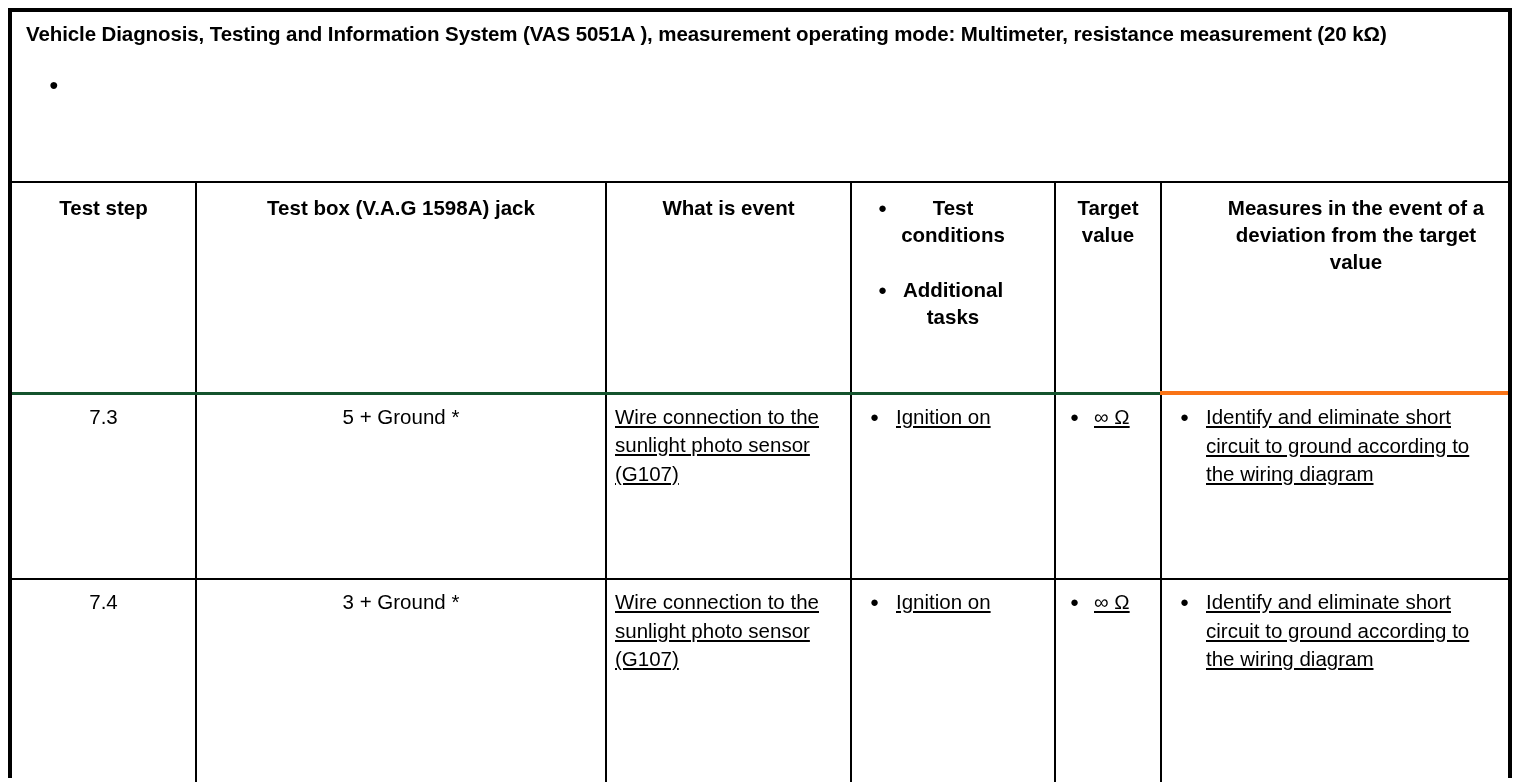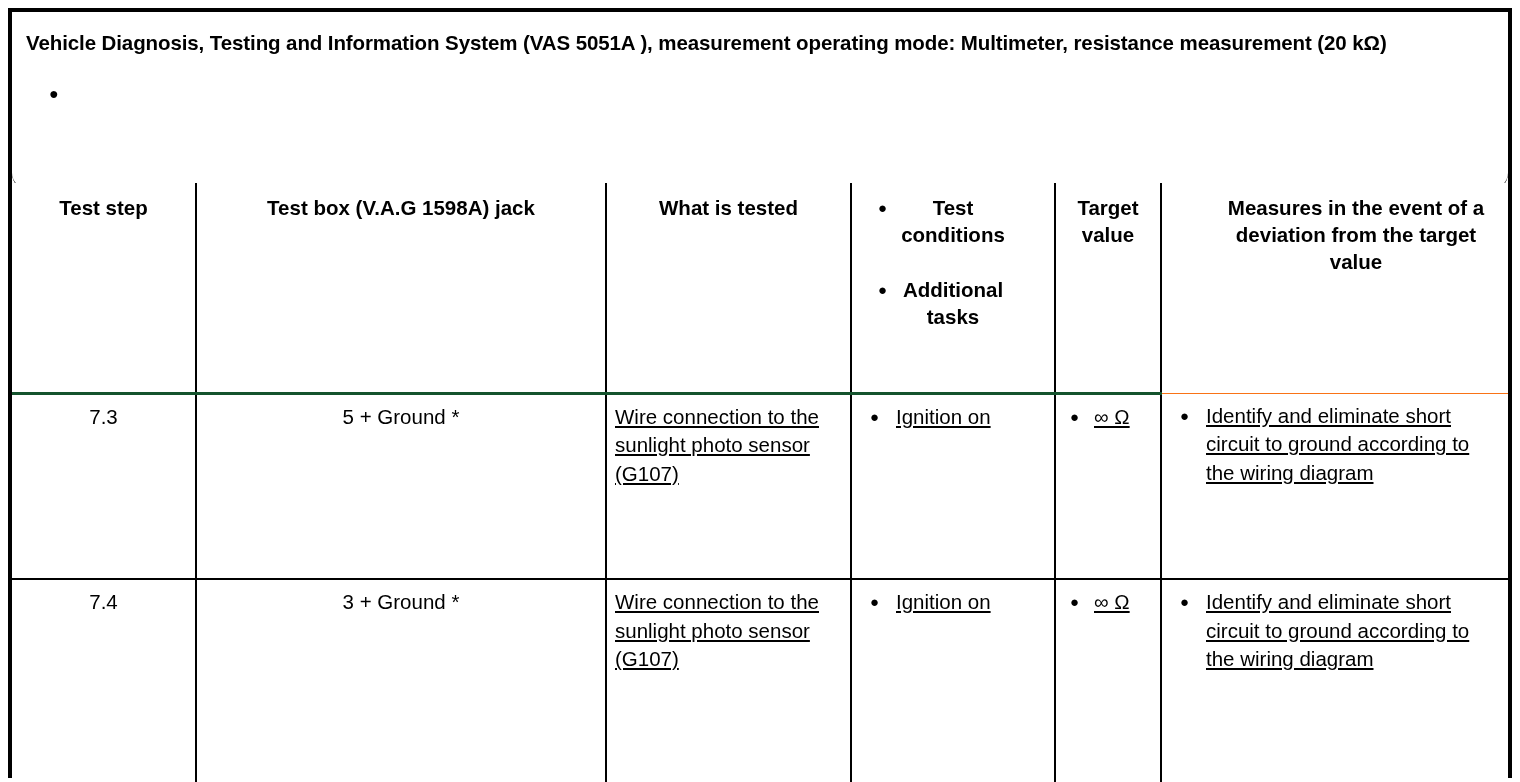--- a/index.html
+++ b/index.html
@@ -32,27 +32,26 @@
     box-sizing: border-box;
     border: 4px solid #000000;
     border-bottom: 5px solid #000000;
     background: #ffffff;
   }
 
   
   .intro-block {
     position: absolute;
     left: 0;
-    top: 9px;
+    top: 0;
     right: 0;
     height: 171px;
     box-sizing: border-box;
     border-bottom: 2px solid #000000;
     padding: 9px 14px 0 14px;
-    border-radius: 19px;
   }
 
   .doc-title {
     font-weight: bold;
     font-size: 20.5px;
     line-height: 26px;
     letter-spacing: -0.1px;
     margin: 0;
   }
 
@@ -112,21 +111,21 @@
     border-bottom: 3px solid #14532d;
     height: 210px;
     font-weight: bold;
     font-size: 20.5px;
     line-height: 27px;
     text-align: center;
     padding: 11px 6px 0 6px;
     box-sizing: border-box;
   }
   .vas-table thead th.th-measure {
-    border-bottom: 1px solid #f97316;
+    border-bottom: 4px solid #f97316;
     padding-left: 48px;
   }
 
   .hdr-bullets {
     margin: 0;
     padding: 0;
     list-style: none;
     text-align: center;
   }
   .hdr-bullets li {
@@ -210,21 +209,21 @@
           <col class="c-target">
           <col class="c-measure">
       </colgroup>
 
       <thead>
         <tr>
           <th class="th-step">Test step</th>
 
           <th class="th-jack">Test box (V.A.G 1598A) jack</th>
 
-          <th class="th-what">What is tested</th>
+          <th class="th-what">What is event</th>
 
           <th class="th-cond">
             <ul class="hdr-bullets">
               <li>
                 <span class="bul">●</span>
                 <span>Test conditions</span>
               </li>
               <li>
                 <span class="bul">●</span>
                 <span>Additional tasks</span>

